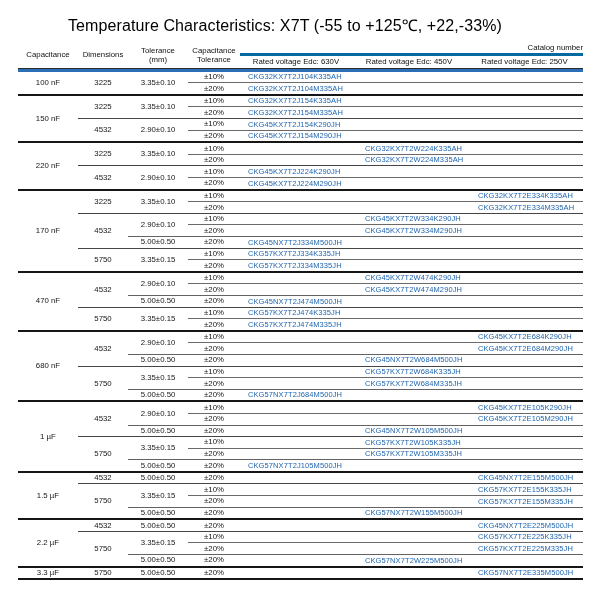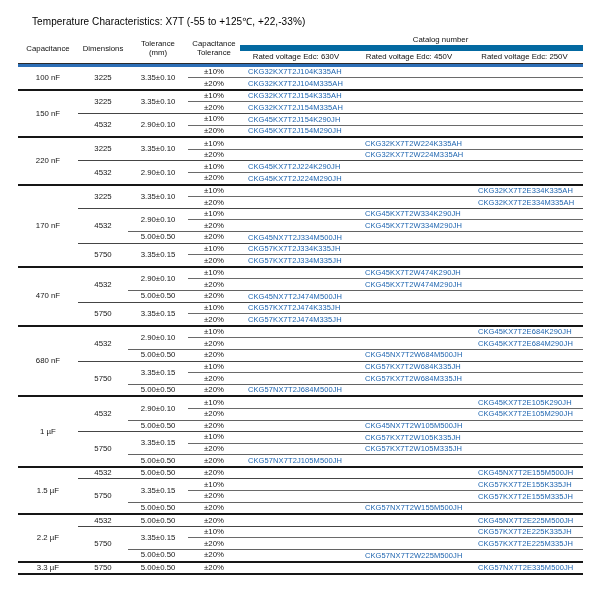--- a/index.html
+++ b/index.html
@@ -1,22 +1,22 @@
 <!DOCTYPE html>
 <html style="--pn: #2066b0; --bar: #2d6fb7;"><head>
 <meta charset="utf-8">
 <style>
   html,body{margin:0;padding:0;background:#fff;}
   .page{position:relative;width:600px;height:600px;background:#ffffff;overflow:hidden;
         font-family:"Liberation Sans", sans-serif;-webkit-font-smoothing:antialiased;}
-  .title{font-size:10px;color:#000;margin:14px 0 6px 32px;letter-spacing:0.1px;}
+  .title{font-size:16px;color:#000;margin:14px 0 6px 68px;letter-spacing:0.1px;}
   table{border-collapse:collapse;table-layout:fixed;width:565px;margin-left:18px;}
   thead th{font-weight:normal;font-size:7.8px;color:#111;padding:1px 0;text-align:center;
            vertical-align:middle;line-height:1.2;}
-  th.catalog{border-bottom:6px solid #0369a1;text-align:center;padding-left:58px;}
+  th.catalog{border-bottom:3px solid #0369a1;text-align:right;padding-left:58px;}
   tr.bar td{height:3px;padding:0;background:var(--bar,#2d6fb7);border-top:1px solid #2b2b2b;}
   tbody td{font-size:7.8px;height:10.6px;padding:0;text-align:center;vertical-align:middle;
            color:#161616;line-height:1;white-space:nowrap;overflow:hidden;}
   tbody td.pn{text-align:left;font-size:7.5px;color:var(--pn,#2066b0);letter-spacing:0.1px;}
   td.c630{padding-left:8px;margin-top:30px;} td.c450{padding-left:13px;} td.c250{padding-left:12px;}
   .bl0{border-bottom:1px solid #6a6a6a;}
   .bl1{border-bottom:1px solid #636363;}
   .bl2{border-bottom:1px solid #454545;}
   .bl3{border-bottom:2px solid #161616;}
 </style>

